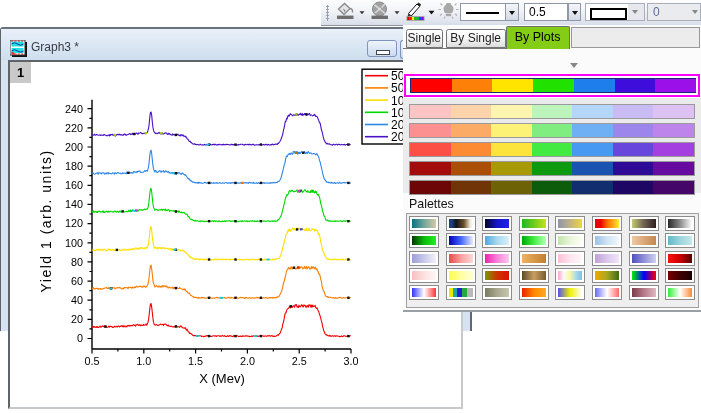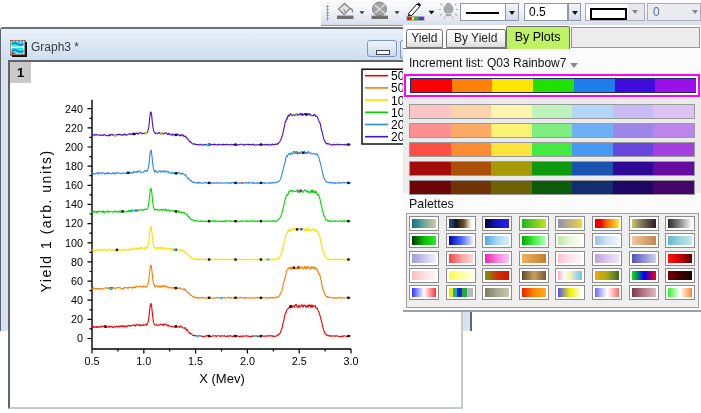--- a/index.html
+++ b/index.html
@@ -189,26 +189,25 @@
         <text x="381" y="20.2">50</text>
         <text x="381" y="32.4">50</text>
         <text x="381" y="44.6">100</text>
         <text x="381" y="56.8">100</text>
         <text x="381" y="69.0">200</text>
         <text x="381" y="81.2">200</text>
       </g>
 </svg>
 <div id="dlg" style="position:absolute;left:402.5px;top:25px;width:298.5px;height:287px;background:#fbfbfb">
   <div style="position:absolute;left:0;top:23px;width:103px;height:0;border-top:1.2px solid #757575"></div>
-  <div style="position:absolute;left:3.3px;top:3.8px;width:37px;height:19px;background:linear-gradient(#ffffff,#f4f4f4 55%,#dcdcdc);border:1px solid #737373;border-radius:2.5px 2.5px 0 0;box-sizing:border-box;font-size:12px;text-align:center;line-height:17.5px;color:#222">Yield</div>
-  <div style="position:absolute;left:43.2px;top:3.8px;width:60px;height:19px;background:linear-gradient(#ffffff,#f4f4f4 55%,#dcdcdc);border:1px solid #737373;border-radius:2.5px 2.5px 0 0;box-sizing:border-box;font-size:12px;text-align:center;line-height:17.5px;color:#222">By Yield</div>
-  <div style="position:absolute;left:103.1px;top:0.8px;width:64px;height:23px;background:#bef264;border:1.2px solid #6e6e6e;border-bottom:none;border-radius:2px 2px 0 0;box-sizing:border-box;font-size:12.5px;text-align:center;line-height:20px">By Plots</div>
+  <div style="position:absolute;left:3.3px;top:3.8px;width:37px;height:19px;background:linear-gradient(#ffffff,#f4f4f4 55%,#dcdcdc);border:1px solid #737373;border-radius:2.5px 2.5px 0 0;box-sizing:border-box;font-size:12px;text-align:center;line-height:17.5px;color:#222">Single</div>
+  <div style="position:absolute;left:43.2px;top:3.8px;width:60px;height:19px;background:linear-gradient(#ffffff,#f4f4f4 55%,#dcdcdc);border:1px solid #737373;border-radius:2.5px 2.5px 0 0;box-sizing:border-box;font-size:12px;text-align:center;line-height:17.5px;color:#222">By Single</div>
+  <div style="position:absolute;left:103.1px;top:0.8px;width:64px;height:23px;background:#84cc16;border:1.2px solid #6e6e6e;border-bottom:none;border-radius:2px 2px 0 0;box-sizing:border-box;font-size:12.5px;text-align:center;line-height:20px">By Plots</div>
   <div style="position:absolute;left:168.5px;top:1.5px;width:128.8px;height:21px;background:#ececec;border:1px solid #989898;box-sizing:border-box"></div>
 </div>
-<div style="position:absolute;left:409px;top:56px;font-size:12px;color:#111">Increment list: Q03 Rainbow7</div>
 <div style="position:absolute;left:570px;top:63px;width:0;height:0;border:4px solid transparent;border-top:5px solid #888"></div>
 <div style="position:absolute;left:402.5px;top:98px;width:298.5px;height:95px;background:#ebebeb"></div>
 <div style="position:absolute;left:404px;top:73.9px;width:295.5px;height:23.5px;border:2px solid #ff00ff;box-sizing:border-box;background:#fff">
 <div style="position:absolute;left:4px;top:1.8px;width:283.5px;height:13px;border:1.5px solid #22227a;background:#fff">
 <div style="position:absolute;left:0;top:0;width:285px;height:13px;overflow:hidden">
           <div style="position:absolute;left:0.0px;top:0;width:41.2px;height:13px;background:#fe0000"></div>
           <div style="position:absolute;left:40.7px;top:0;width:41.2px;height:13px;background:#fd8008"></div>
           <div style="position:absolute;left:81.4px;top:0;width:41.2px;height:13px;background:#ffe400"></div>
           <div style="position:absolute;left:122.1px;top:0;width:41.2px;height:13px;background:#21e100"></div>
           <div style="position:absolute;left:162.8px;top:0;width:41.2px;height:13px;background:#1e7eec"></div>

